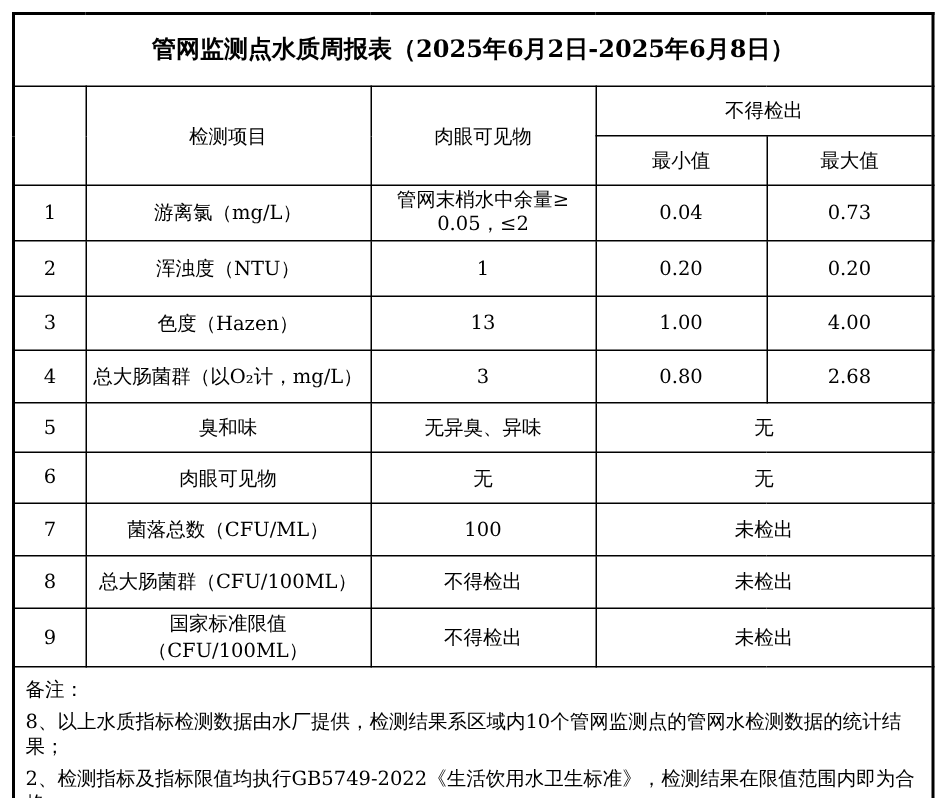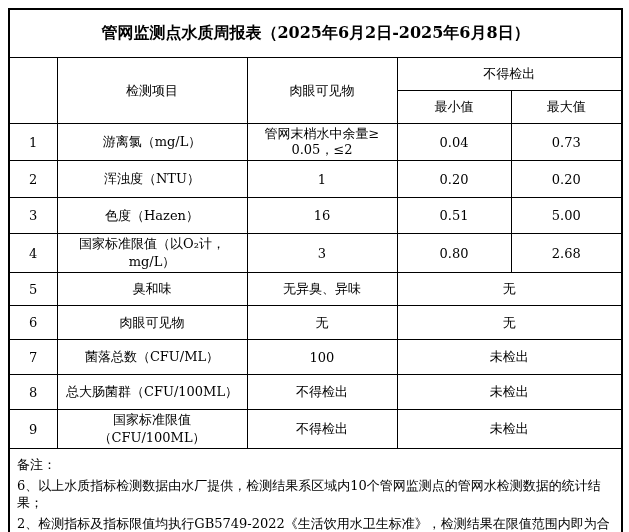--- a/index.html
+++ b/index.html
@@ -68,27 +68,27 @@
   <tr style="height:37px">
     <td>2</td>
     <td>浑浊度（NTU）</td>
     <td>1</td>
     <td>0.20</td>
     <td>0.20</td>
   </tr>
   <tr style="height:36px">
     <td>3</td>
     <td>色度（Hazen）</td>
-    <td>16</td>
-    <td>0.51</td>
-    <td>5.00</td>
+    <td>13</td>
+    <td>1.00</td>
+    <td>4.00</td>
   </tr>
   <tr style="height:35px">
     <td>4</td>
-    <td>国家标准限值（以O₂计，mg/L）</td>
+    <td>总大肠菌群（以O₂计，mg/L）</td>
     <td>3</td>
     <td>0.80</td>
     <td>2.68</td>
   </tr>
   <tr style="height:33px">
     <td>5</td>
     <td>臭和味</td>
     <td>无异臭、异味</td>
     <td colspan="2">无</td>
   </tr>
@@ -113,18 +113,18 @@
   <tr style="height:34px">
     <td>9</td>
     <td>国家标准限值（CFU/100ML）</td>
     <td>不得检出</td>
     <td colspan="2">未检出</td>
   </tr>
 
   <tr style="height:88px">
     <td colspan="5" class="notes-cell">
       <div>备注：</div>
-      <div>6、以上水质指标检测数据由水厂提供，检测结果系区域内10个管网监测点的管网水检测数据的统计结果；</div>
+      <div>8、以上水质指标检测数据由水厂提供，检测结果系区域内10个管网监测点的管网水检测数据的统计结果；</div>
       <div>2、检测指标及指标限值均执行GB5749-2022《生活饮用水卫生标准》，检测结果在限值范围内即为合格。</div>
     </td>
   </tr>
 </tbody>
   </table>
 
 </body></html>

